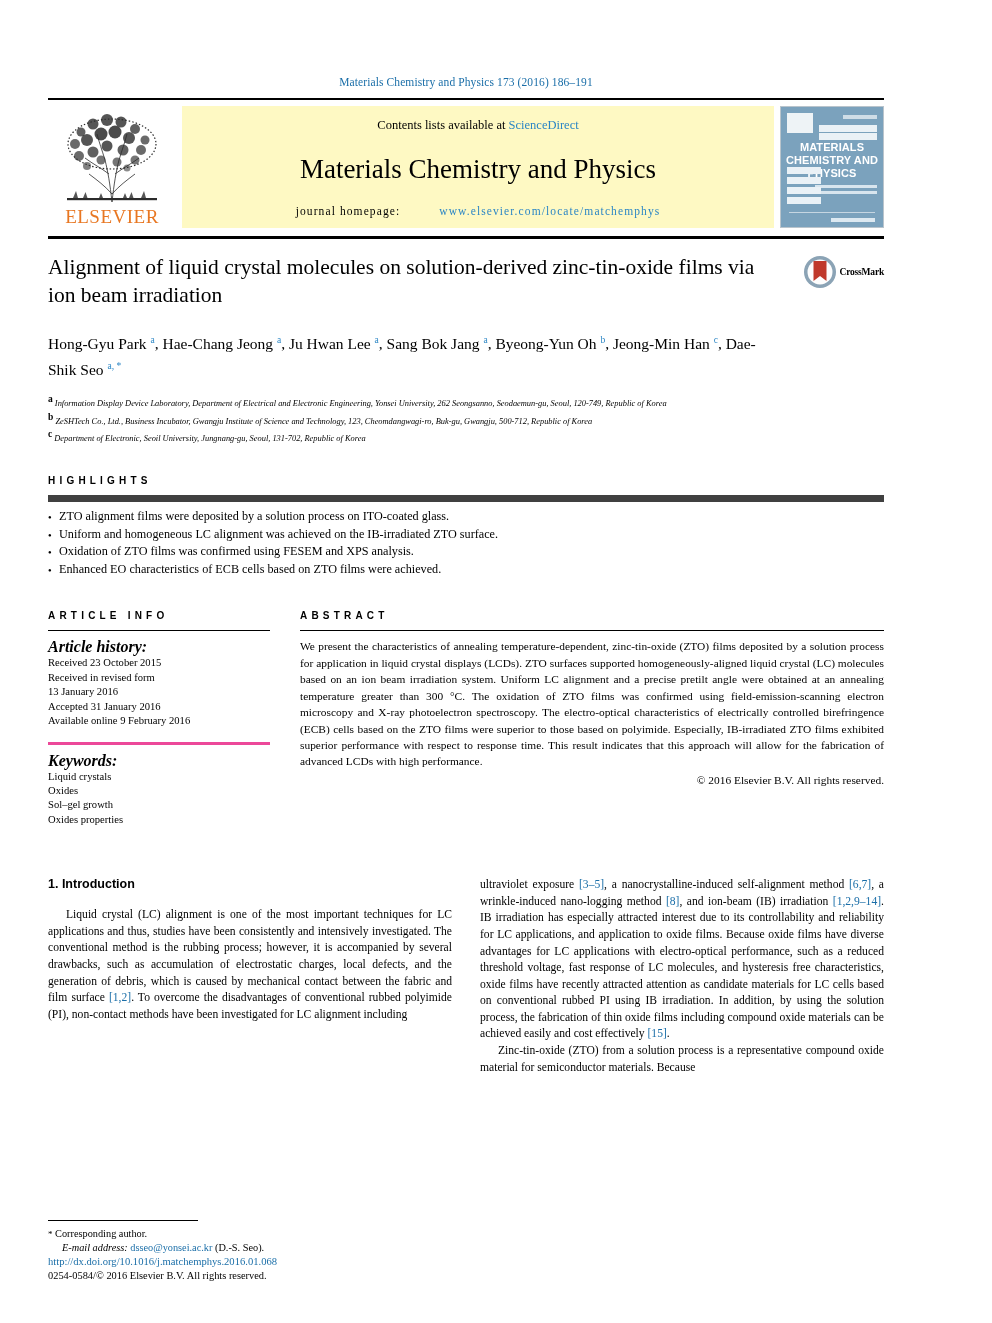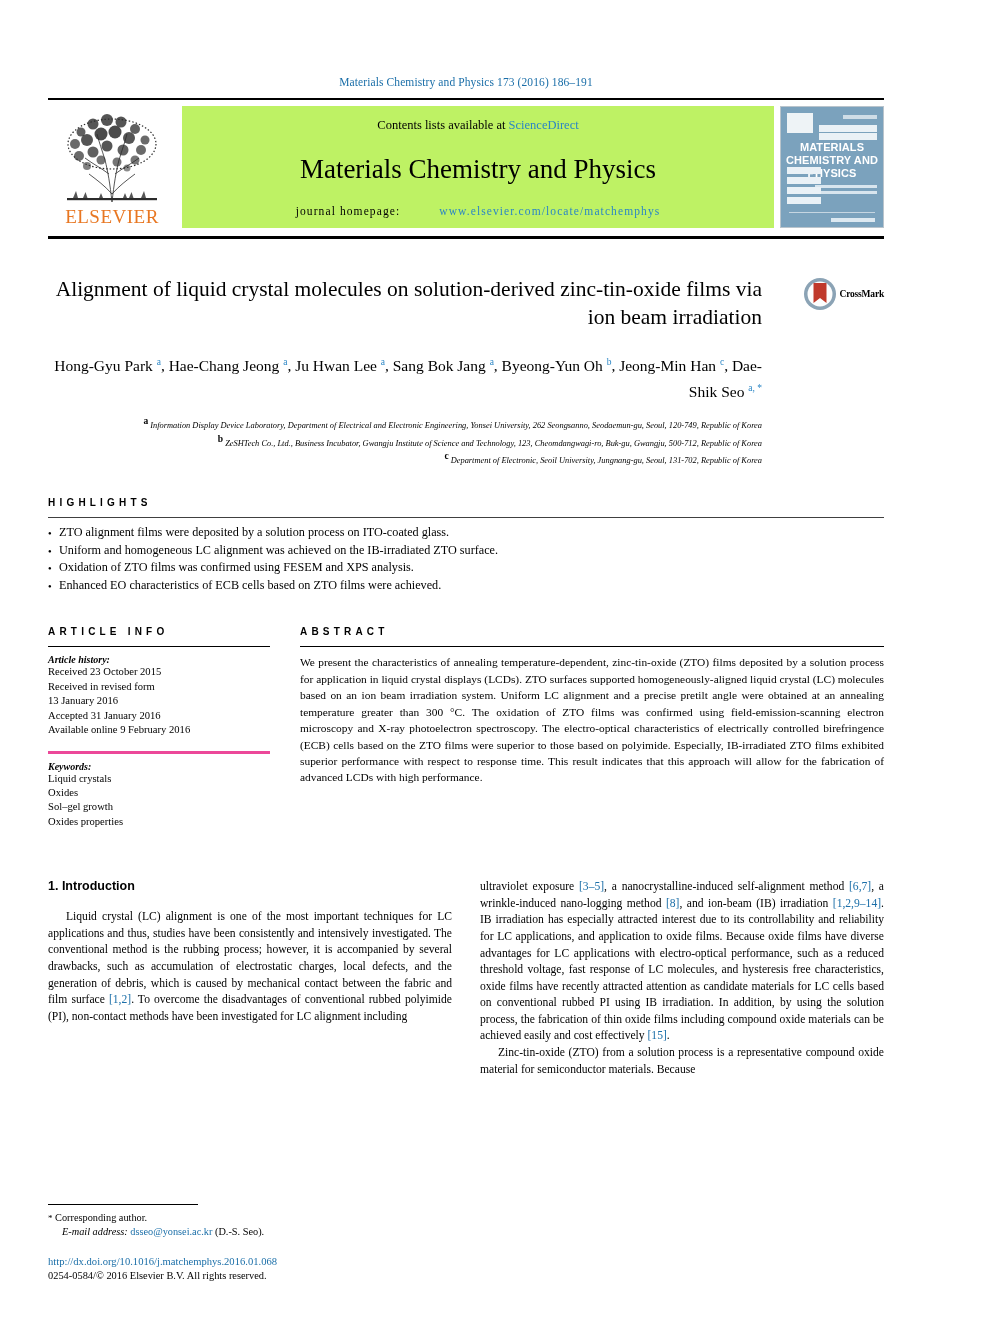--- a/index.html
+++ b/index.html
@@ -38,21 +38,21 @@
   .tree-box { width: 110px; height: 92px; position:relative; overflow:hidden; }
   .elsevier-word {
     font-family: "Liberation Serif", serif;
     font-size: 19px; letter-spacing: .5px;
     color: #E87722; font-weight: 400;
     line-height: 1;
     margin-top: 1px;
   }
   .banner {
     flex: 1 1 auto;
-    background: #bef264;
+    background: #fef9c3;
     margin-left: 6px; margin-right: 6px;
     display:flex; flex-direction:column; align-items:center; justify-content:space-between;
     padding: 12px 0 11px 0;
   }
   .banner .contents { font-size: 12.5px; }
   .banner .contents .sd { color:#2b86c5; }
   .banner .jtitle { font-size: 27px; font-family:"Liberation Serif", serif; }
   .banner .jhome { font-size: 11.5px; letter-spacing: 1.1px; }
   .banner .jhome .url { color:#2b86c5;margin-left:35px; }
   .cover {
@@ -72,21 +72,21 @@
     letter-spacing:.1px;
   }
   .cover .csub { position:absolute; left:34px; right:6px; top:78px; height:3px; background:#d8e5ee; }
   .cover .csub2 { position:absolute; left:34px; right:6px; top:84px; height:3px; background:#d8e5ee; }
   .cover .cbot { position:absolute; left:8px; right:8px; bottom:14px; height:1px; background:#c6d6e2; }
   .cover .cbotlabel { position:absolute; right:8px; bottom:5px; width:44px; height:4px; background:#dde9f1; }
 
   .rule-thick2 { border-top: 3px solid #000; margin-top: 8px; }
 
   
-  .titleblock { display:flex; margin-top: 36px; text-align: right; }
+  .titleblock { display:flex; margin-top: 14px; }
   .titlecol { flex: 1 1 auto; padding-right: 14px; }
   h1.title {
     font-size: 21.5px; font-weight:400; line-height: 28px;
     margin:0 0 20px 0; font-family:"Liberation Serif", serif;
   }
   .authors { font-size: 15.5px; line-height: 23px; margin-bottom: 12px; }
   .authors sup, .aff sup { color:#2b86c5; font-size: 9.5px; vertical-align: super; }
   .aff { font-size: 8.4px; font-style:italic; line-height: 12.6px; margin:0; }
   .aff sup { font-style:normal; color:#000; font-weight:bold; }
   .crossmark {
@@ -98,31 +98,31 @@
     font-family:"Liberation Serif", serif; font-weight:bold; font-size:9.5px;
     margin-left:3px; letter-spacing:-.2px;
   }
 
   
   .sec-label {
     font-family:"Liberation Sans", sans-serif;
     font-weight:bold; font-size:10px; letter-spacing: 4.2px;
   }
   .highlights { margin-top: 30px; }
-  .hl-rule { border-top: 1px solid #404040; margin-top: 9px; padding-top: 6px; }
+  .hl-rule { border-top: 7px solid #404040; margin-top: 9px; padding-top: 6px; }
   .hl-list { margin:0; padding:0; list-style:none; }
   .hl-list li { font-size: 12.2px; line-height: 17.5px; padding-left: 11px; position:relative; }
   .hl-list li:before { content:"\25CF"; position:absolute; left:0; top:0; font-size:6px; line-height:18px; }
 
   
   .inforow { display:flex; margin-top: 32px; }
   .infocol { flex: 0 0 252px; padding-right: 30px; }
   .abscol { flex: 1 1 auto; }
   .col-rule { border-top:1px solid #000; margin-top:9px; padding-top:7px; }
-  .ital-head { font-style:italic; font-weight:bold; font-size:10px; }
+  .ital-head { font-style:italic; font-weight:bold; font-size:16px; }
   .hist { font-size: 10.6px; line-height: 14.4px; }
   .kw-block { margin-top: 13px; border-top:3px solid #ec4899; padding-top: 7px; }
   .kw { font-size: 10.6px; line-height: 14.4px; }
   .abstract { font-size: 11.4px; line-height: 16.4px; text-align: justify; }
   .copyright { text-align:right; font-size: 11.4px; margin-top: 4px; }
 
   
   .body { display:flex; margin-top: 50px; gap: 28px; }
   .bcol { flex: 1 1 0; }
   h2.sec {
@@ -138,21 +138,21 @@
 
   
   .footnote {
     position:absolute; left:48px; width: 430px; bottom: 40px;
     font-size: 10.3px; line-height: 14px;
   }
   .fn-rule { border-top:1px solid #000; width: 150px; margin-bottom: 6px; }
   .fn-star { font-size: 9px; }
   .fn-mail { font-style:italic; }
   .link { color:#1a6ea8; }
-  .doi { color:#1a6ea8; font-size: 10.6px; margin-top: 16px; }
+  .doi { color:#1a6ea8; font-size: 10.6px; }
   .issn { font-size: 10.4px; }
 </style>
 </head>
 <body>
 
 <div class="page">
 
   <div class="runhead">Materials Chemistry and Physics 173 (2016) 186–191</div>
   <div class="rule-thick"></div>
 
@@ -290,20 +290,21 @@
             <div>Oxides</div>
             <div>Sol–gel growth</div>
             <div>Oxides properties</div>
           </div>
       </div>
     </div>
     <div class="abscol">
       <div class="sec-label">ABSTRACT</div>
       <div class="col-rule">
         <div class="abstract">We present the characteristics of annealing temperature-dependent, zinc-tin-oxide (ZTO) films deposited by a solution process for application in liquid crystal displays (LCDs). ZTO surfaces supported homogeneously-aligned liquid crystal (LC) molecules based on an ion beam irradiation system. Uniform LC alignment and a precise pretilt angle were obtained at an annealing temperature greater than 300 °C. The oxidation of ZTO films was confirmed using field-emission-scanning electron microscopy and X-ray photoelectron spectroscopy. The electro-optical characteristics of electrically controlled birefringence (ECB) cells based on the ZTO films were superior to those based on polyimide. Especially, IB-irradiated ZTO films exhibited superior performance with respect to response time. This result indicates that this approach will allow for the fabrication of advanced LCDs with high performance.</div>
+        <div class="copyright">© 2016 Elsevier B.V. All rights reserved.</div>
       </div>
     </div>
   </div>
 
   <div class="body">
     <div class="bcol">
       <h2 class="sec">1. Introduction</h2>
       <div>
           <p class="para">Liquid crystal (LC) alignment is one of the most important techniques for LC applications and thus, studies have been consistently and intensively investigated. The conventional method is the rubbing process; however, it is accompanied by several drawbacks, such as accumulation of electrostatic charges, local defects, and the generation of debris, which is caused by mechanical contact between the fabric and film surface <span class="cite">[1,2]</span>. To overcome the disadvantages of conventional rubbed polyimide (PI), non-contact methods have been investigated for LC alignment including</p>
         </div>

